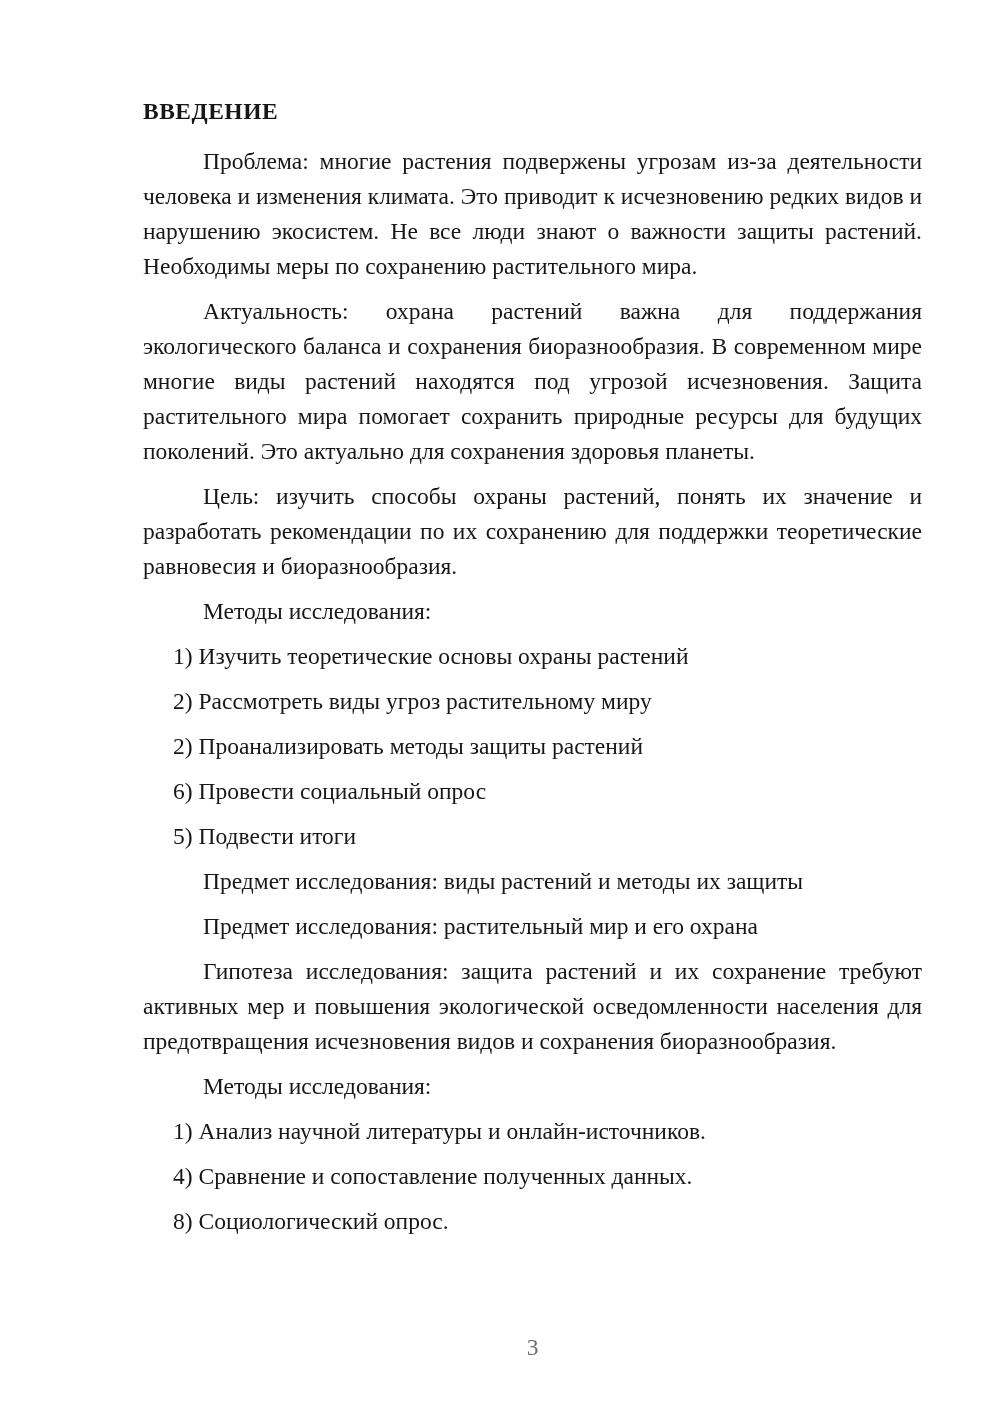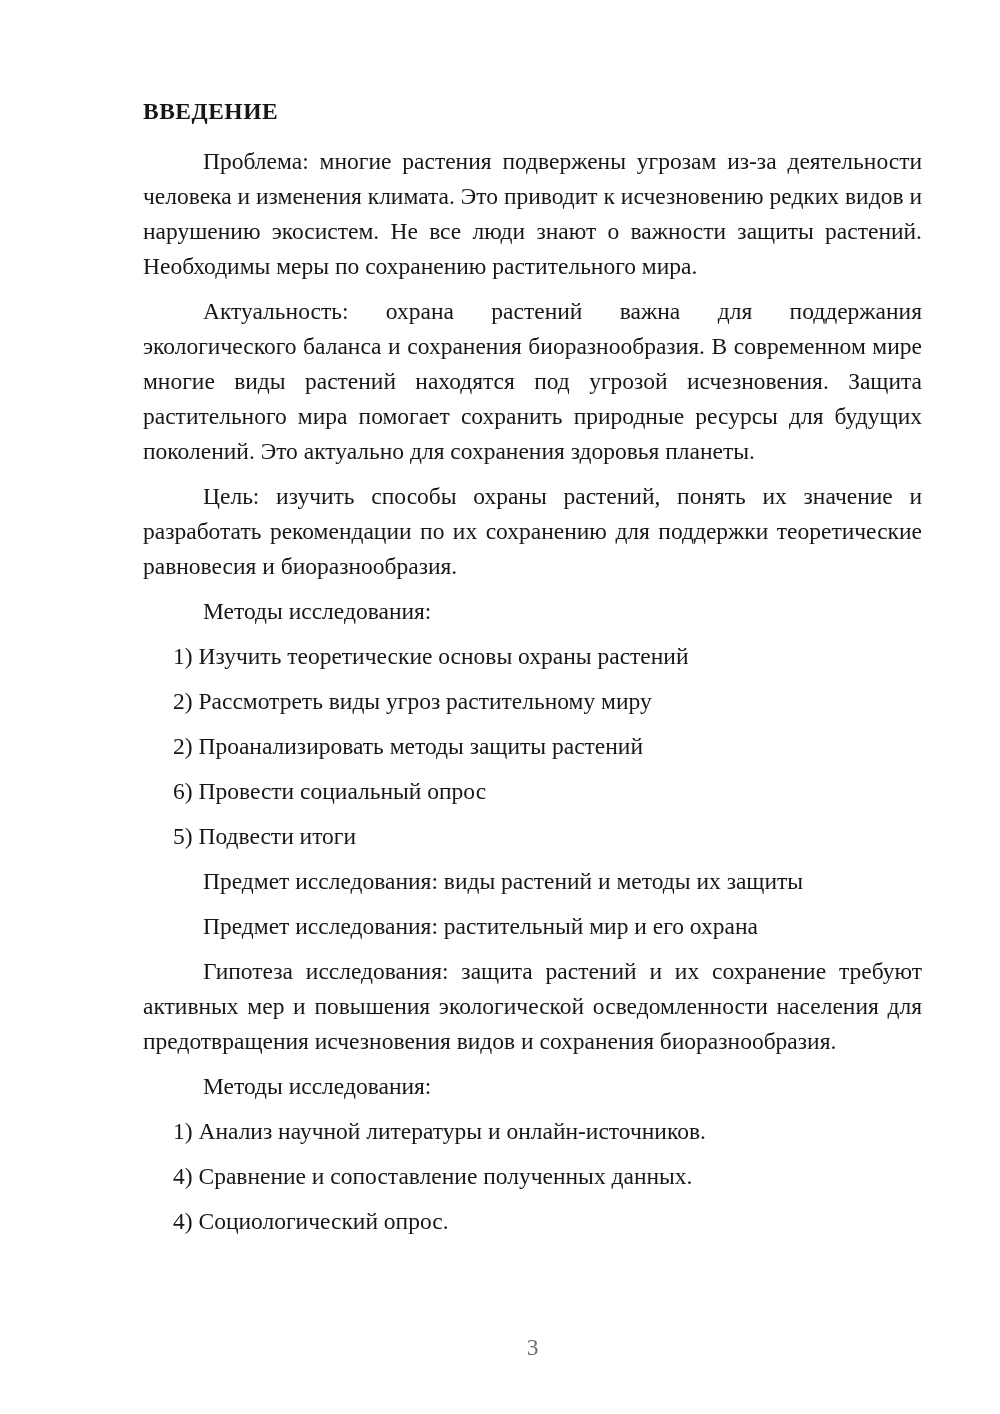--- a/index.html
+++ b/index.html
@@ -73,17 +73,17 @@
   <p class="indent">Предмет исследования: виды растений и методы их защиты</p>
 
   <p class="indent">Предмет исследования: растительный мир и его охрана</p>
 
   <p class="indent just">Гипотеза исследования: защита растений и их сохранение требуют активных мер и повышения экологической осведомленности населения для предотвращения исчезновения видов и сохранения биоразнообразия.</p>
 
   <p class="indent">Методы исследования:</p>
 
   <p class="list-item">1) Анализ научной литературы и онлайн-источников.</p>
   <p class="list-item">4) Сравнение и сопоставление полученных данных.</p>
-  <p class="list-item">4) Социологический опрос.</p>
+  <p class="list-item">8) Социологический опрос.</p>
 
   <div class="page-number">3</div>
 
 </div>
 
 </body></html>

